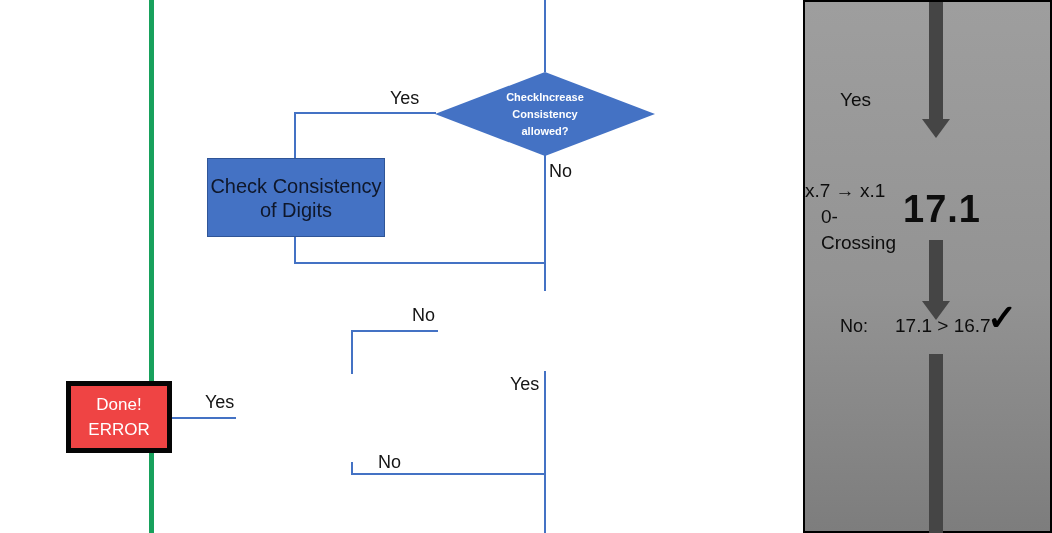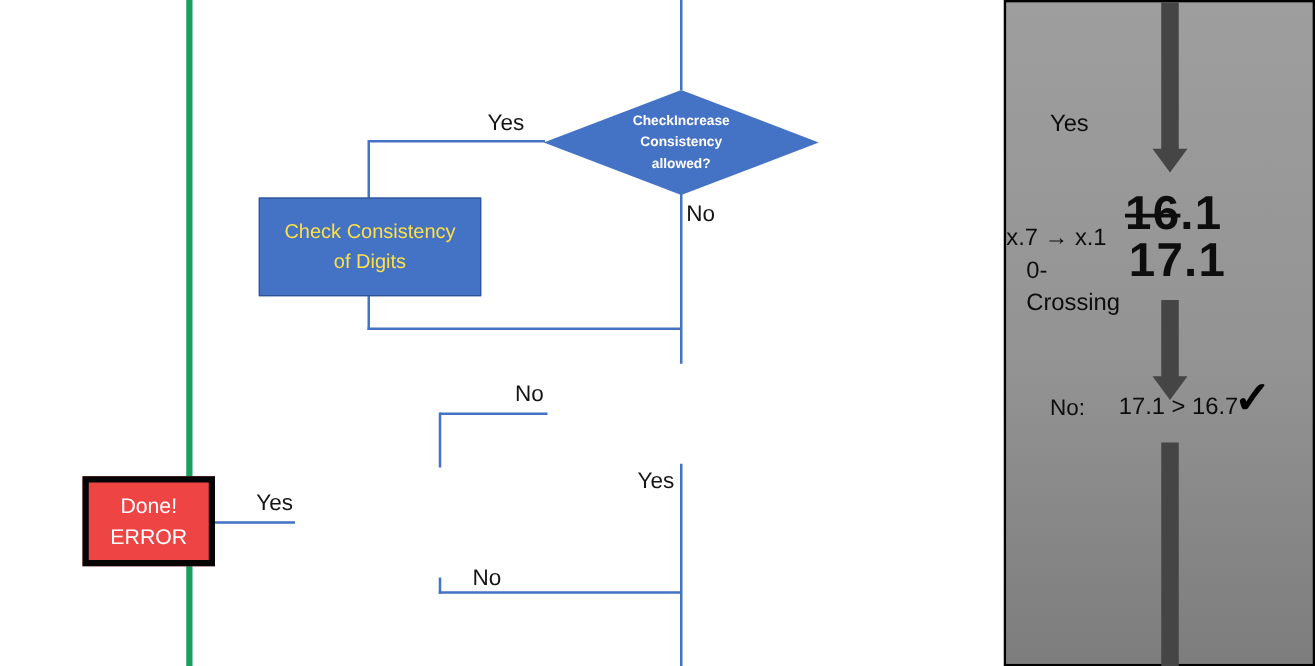--- a/index.html
+++ b/index.html
@@ -7,21 +7,21 @@
          font-family:"Liberation Sans",sans-serif;background:#ffffff;}
   
   .vline,.hline{position:absolute;background:#4472C4;}
   .greenline{position:absolute;background:#17A15C;z-index:1;}
   .diamond{position:absolute;background:#4472C4;
            clip-path:polygon(50% 0,100% 50%,50% 100%,0 50%);
            display:flex;flex-direction:column;align-items:center;justify-content:center;
            color:#fff;font-size:11px;font-weight:600;line-height:17px;text-align:center;z-index:2;}
   .procrect{position:absolute;background:#4472C4;border:1.5px solid #2F5597;
             display:flex;flex-direction:column;align-items:center;justify-content:center;
-            color:#fde047;font-size:16px;line-height:24px;text-align:center;z-index:2;}
+            color:#0f172a;font-size:20px;line-height:24px;text-align:center;z-index:2;}
   .donebox{position:absolute;background:#ef4444;border:5px solid #050505;
            display:flex;flex-direction:column;align-items:center;justify-content:center;
            color:#fff;font-size:17px;line-height:25px;text-align:center;z-index:3;}
   .blabel{position:absolute;color:#141414;font-size:18px;z-index:2;}
   
   .panel{position:absolute;left:803px;top:0;width:249px;height:533px;
          background:linear-gradient(180deg,#9e9e9e 0%,#939393 55%,#7d7d7d 100%);
          border:2px solid #000;box-sizing:border-box;}
   .shaft{position:absolute;background:#454545;}
   .ahead{position:absolute;width:0;height:0;
@@ -82,21 +82,20 @@
     <div class="shaft" style="left:124px;top:0;width:14px;height:118px;"></div>
     <div class="ahead" style="left:117px;top:117px;"></div>
 
     <div class="ptext" style="left:35px;top:87px;font-size:19px;">Yes</div>
 
     <div class="ptext" style="left:0px;top:176px;width:92px;font-size:19px;line-height:26px;text-align:left;">
       <span style="display:block;">x.7 → x.1</span>
       <span style="display:block;padding-left:16px;">0-Crossing</span>
     </div>
 
-    <div class="bignum" style="left:95px;top:150px;"><span class="struck">16</span><span>.1</span></div>
     <div class="bignum" style="left:98px;top:188px;">17.1</div>
 
     <div class="shaft" style="left:124px;top:238px;width:14px;height:62px;"></div>
     <div class="ahead" style="left:117px;top:299px;"></div>
 
     <div class="ptext" style="left:35px;top:314px;font-size:18px;">No:</div>
     <div class="ptext" style="left:90px;top:313px;font-size:19px;">17.1 &gt; 16.7</div>
     <div class="check" style="left:182px;top:298px;">✓</div>
 
     <div class="shaft" style="left:124px;top:352px;width:14px;height:179px;"></div>

